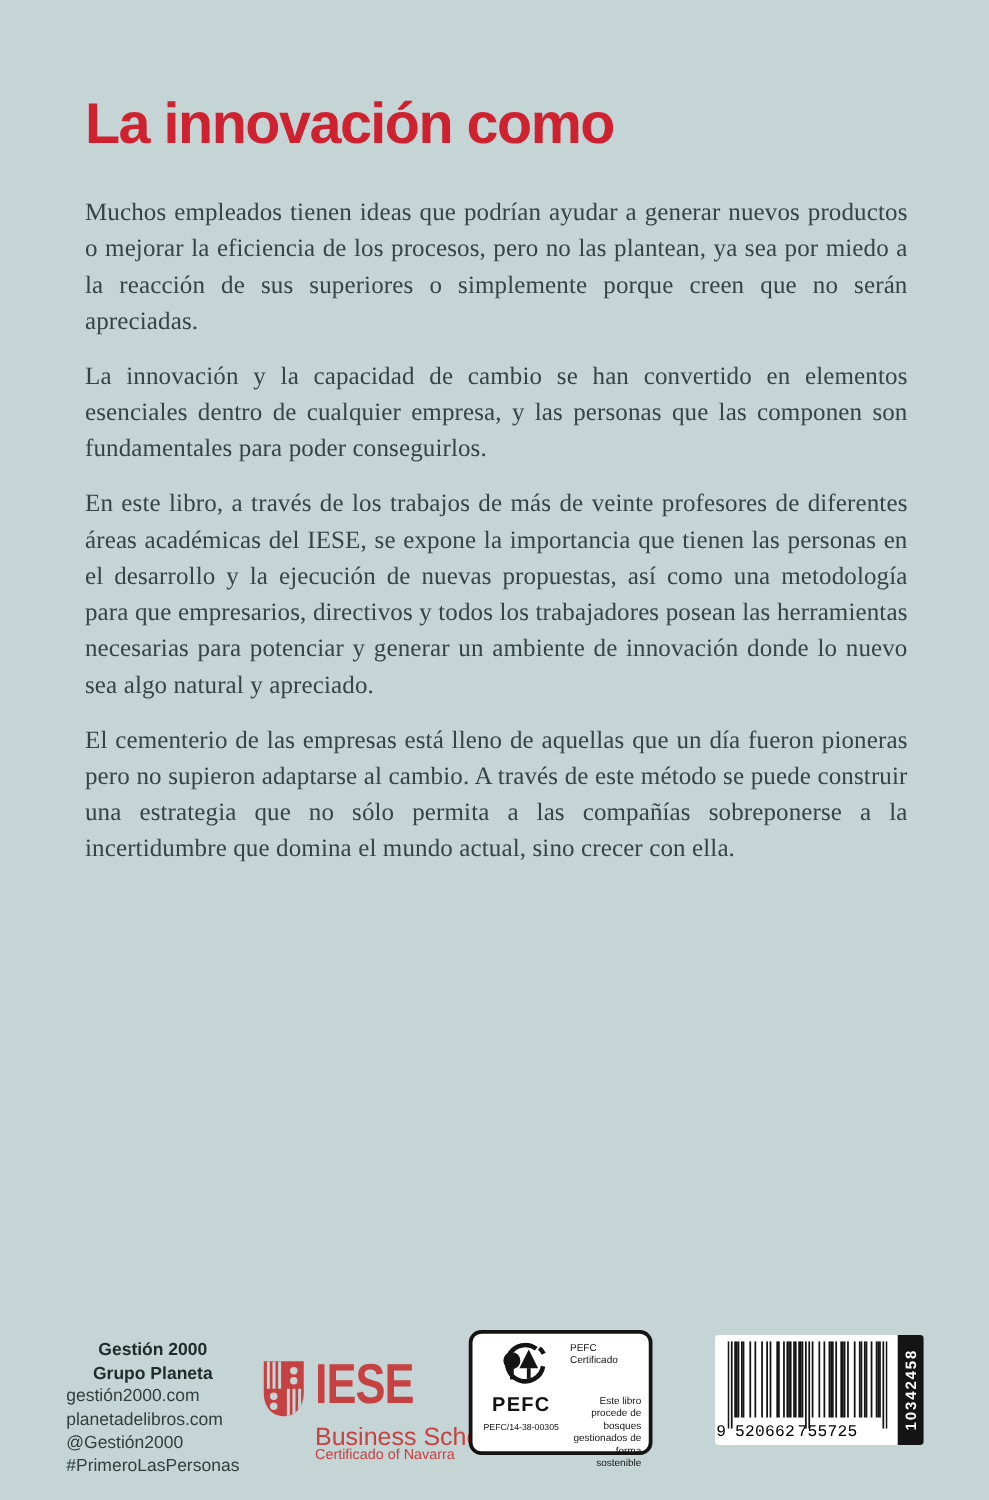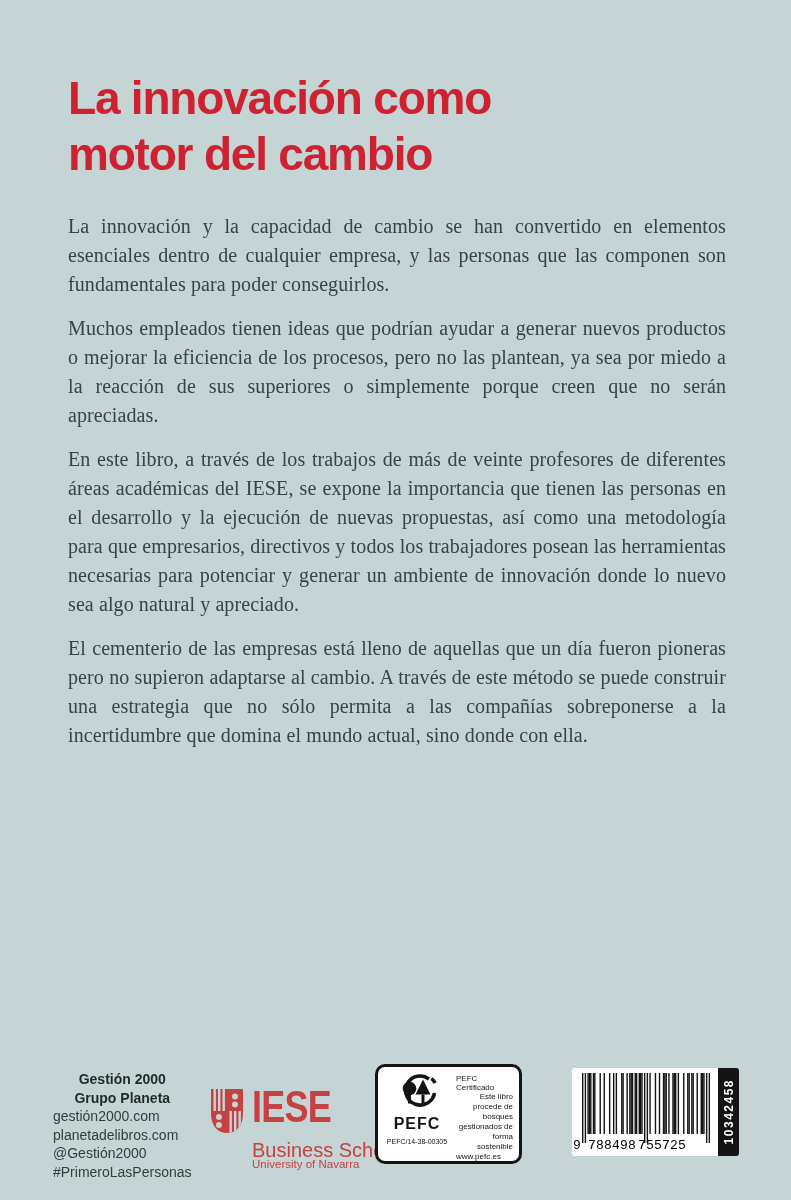--- a/index.html
+++ b/index.html
@@ -30,21 +30,21 @@
   .iese-word{color:var(--iese-red);font-weight:700;font-size:45px;line-height:37px;
              letter-spacing:-1px;transform:scaleX(0.80);transform-origin:left top;}
   .iese-sub{color:var(--iese-red);font-size:20px;line-height:16px;margin-top:17px;}
   .iese-sub2{color:var(--iese-red);font-size:11.5px;line-height:13px;}
 
   .pefc{position:absolute;left:375px;top:1064px;width:147px;height:100px;background:#fff;
         border:3px solid var(--ink);border-radius:10px;display:flex;padding:7px 6px 5px 8px;}
   .pefc-left{width:62px;display:flex;flex-direction:column;align-items:center;}
   .pefc-brand{font-weight:700;font-size:16px;letter-spacing:1px;color:var(--ink);line-height:16px;margin-top:2px;}
   .pefc-code{font-size:7px;color:var(--ink);margin-top:6px;white-space:nowrap;}
-  .pefc-right{flex:1;padding-left:8px;display:flex;flex-direction:column;justify-content:space-between;}
+  .pefc-right{flex:1;padding-left:8px;display:flex;flex-direction:column;justify-content:space-between;gap:24px;}
   .pefc-right .t{font-size:8px;color:var(--ink);}
   .pefc-right .m{font-size:8px;line-height:10px;color:var(--ink);text-align:right;}
   .pefc-right .u{font-size:8px;color:var(--ink);margin-bottom:10px;}
 
   .barcode-label{position:absolute;left:572px;top:1068px;height:88px;display:flex;
                  border-radius:3px;overflow:hidden;}
   .barcode-white{width:146px;background:#fff;position:relative;}
   .barcode-bars{position:absolute;left:10px;top:5px;}
   .barcode-digits{position:absolute;left:0;bottom:3px;width:100%;height:15px;
                   font-family:"Liberation Mono",monospace;font-size:13px;color:#000;}
@@ -56,27 +56,26 @@
                       font-size:12px;font-weight:700;letter-spacing:1.5px;}
 </style>
 </head>
 <body>
 
 <div class="page">
 
   <div class="content">
     <h1 class="title">
       <span>La innovación como</span>
-      <span>motor del cambio</span>
     </h1>
     <div class="body">
+      <p>Muchos empleados tienen ideas que podrían ayudar a generar nuevos productos o mejorar la eficiencia de los procesos, pero no las plantean, ya sea por miedo a la reacción de sus superiores o simplemente porque creen que no serán apreciadas.</p>
       <p>La innovación y la capacidad de cambio se han convertido en elementos esenciales dentro de cualquier empresa, y las personas que las componen son fundamentales para poder conseguirlos.</p>
-      <p>Muchos empleados tienen ideas que podrían ayudar a generar nuevos productos o mejorar la eficiencia de los procesos, pero no las plantean, ya sea por miedo a la reacción de sus superiores o simplemente porque creen que no serán apreciadas.</p>
       <p>En este libro, a través de los trabajos de más de veinte profesores de diferentes áreas académicas del IESE, se expone la importancia que tienen las personas en el desarrollo y la ejecución de nuevas propuestas, así como una metodología para que empresarios, directivos y todos los trabajadores posean las herramientas necesarias para potenciar y generar un ambiente de innovación donde lo nuevo sea algo natural y apreciado.</p>
-      <p>El cementerio de las empresas está lleno de aquellas que un día fueron pioneras pero no supieron adaptarse al cambio. A través de este método se puede construir una estrategia que no sólo permita a las compañías sobreponerse a la incertidumbre que domina el mundo actual, sino donde con ella.</p>
+      <p>El cementerio de las empresas está lleno de aquellas que un día fueron pioneras pero no supieron adaptarse al cambio. A través de este método se puede construir una estrategia que no sólo permita a las compañías sobreponerse a la incertidumbre que domina el mundo actual, sino crecer con ella.</p>
     </div>
   </div>
 
   <div class="publisher">
     <div class="b">Gestión 2000</div>
     <div class="b">Grupo Planeta</div>
     <div>gestión2000.com</div>
     <div>planetadelibros.com</div>
     <div>@Gestión2000</div>
     <div>#PrimeroLasPersonas</div>
@@ -102,21 +101,21 @@
           <rect x="20.5" y="23" width="2.4" height="22" fill="#c5d4d4"></rect>
           <rect x="25" y="23" width="2.4" height="22" fill="#c5d4d4"></rect>
           <rect x="29.5" y="23" width="2.4" height="22" fill="#c5d4d4"></rect>
           <rect x="16.8" y="1" width="2.4" height="44" fill="#c5d4d4" opacity="0"></rect>
         </g>
       </svg>
     </span>
     <div class="iese-text">
       <div class="iese-word">IESE</div>
       <div class="iese-sub">Business School</div>
-      <div class="iese-sub2">University of Navarra</div>
+      <div class="iese-sub2">Certificado of Navarra</div>
     </div>
   </div>
 
   <div class="pefc">
     <div class="pefc-left">
       <span>
         <svg width="46" height="36" viewBox="0 0 46 36">
           <path d="M35,5 A14.5,14.5 0 1 0 40.5,19" fill="none" stroke="#141414" stroke-width="3.6"></path>
           <path d="M41,9 A14.5,14.5 0 0 0 37.5,4.5" fill="none" stroke="#141414" stroke-width="3.6"></path>
           <circle cx="15.5" cy="14.5" r="6.8" fill="#141414"></circle>
@@ -181,21 +180,21 @@
             <rect x="82" y="0" width="1.04" height="61" fill="#141414"></rect>
             <rect x="85" y="0" width="1.04" height="61" fill="#141414"></rect>
             <rect x="88" y="0" width="1.04" height="61" fill="#141414"></rect>
             <rect x="89" y="0" width="1.04" height="61" fill="#141414"></rect>
             <rect x="90" y="0" width="1.04" height="61" fill="#141414"></rect>
             <rect x="92" y="0" width="1.04" height="70" fill="#141414"></rect>
             <rect x="94" y="0" width="1.04" height="70" fill="#141414"></rect>
           </svg></div>
       <div class="barcode-digits">
         <span class="d0">9</span>
-        <span class="d1">788498</span>
+        <span class="d1">520662</span>
         <span class="d2">755725</span>
       </div>
     </div>
     <div class="barcode-strip">
       <span>10342458</span>
     </div>
   </div>
 
 </div>
 

